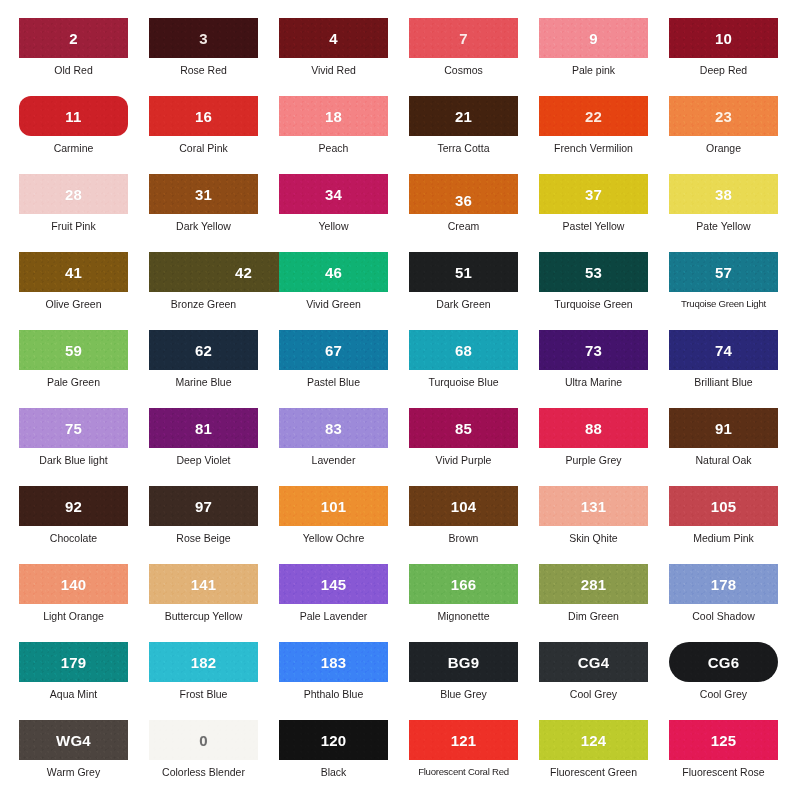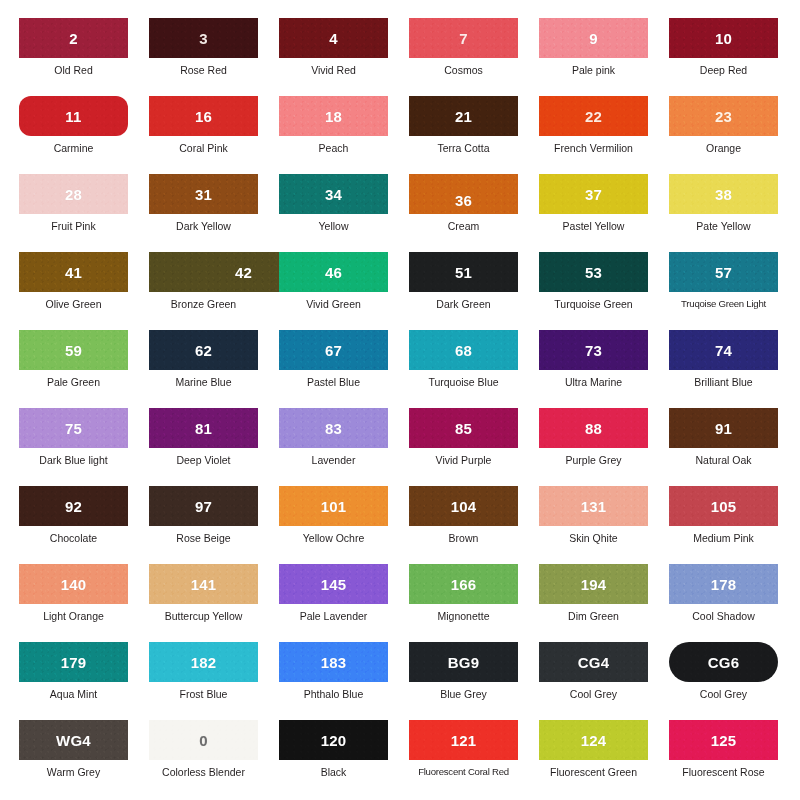--- a/index.html
+++ b/index.html
@@ -156,21 +156,21 @@
       </div>
       <div class="name">Fruit Pink</div>
     </div>
     <div class="cell">
       <div class="swatch" style="background: rgb(141, 75, 22);">
         <span class="code" style="color: rgb(255, 255, 255);">31</span>
       </div>
       <div class="name">Dark  Yellow</div>
     </div>
     <div class="cell">
-      <div class="swatch" style="background: #0f766e;">
+      <div class="swatch" style="background: #be185d;">
         <span class="code" style="color: rgb(255, 255, 255);">34</span>
       </div>
       <div class="name">Yellow</div>
     </div>
     <div class="cell">
       <div class="swatch" style="background: rgb(205, 100, 21);">
         <span class="code" style="color: rgb(255, 255, 255); margin-top: 12px;">36</span>
       </div>
       <div class="name">Cream</div>
     </div>
@@ -349,21 +349,21 @@
       <div class="name">Pale Lavender</div>
     </div>
     <div class="cell">
       <div class="swatch" style="background: rgb(107, 180, 85);">
         <span class="code" style="color: rgb(255, 255, 255);">166</span>
       </div>
       <div class="name">Mignonette</div>
     </div>
     <div class="cell">
       <div class="swatch" style="background: rgb(138, 154, 75);">
-        <span class="code" style="color: rgb(255, 255, 255);">194</span>
+        <span class="code" style="color: rgb(255, 255, 255);">281</span>
       </div>
       <div class="name">Dim Green</div>
     </div>
     <div class="cell">
       <div class="swatch" style="background: rgb(129, 152, 207);">
         <span class="code" style="color: rgb(255, 255, 255);">178</span>
       </div>
       <div class="name">Cool Shadow</div>
     </div>
     <div class="cell">

